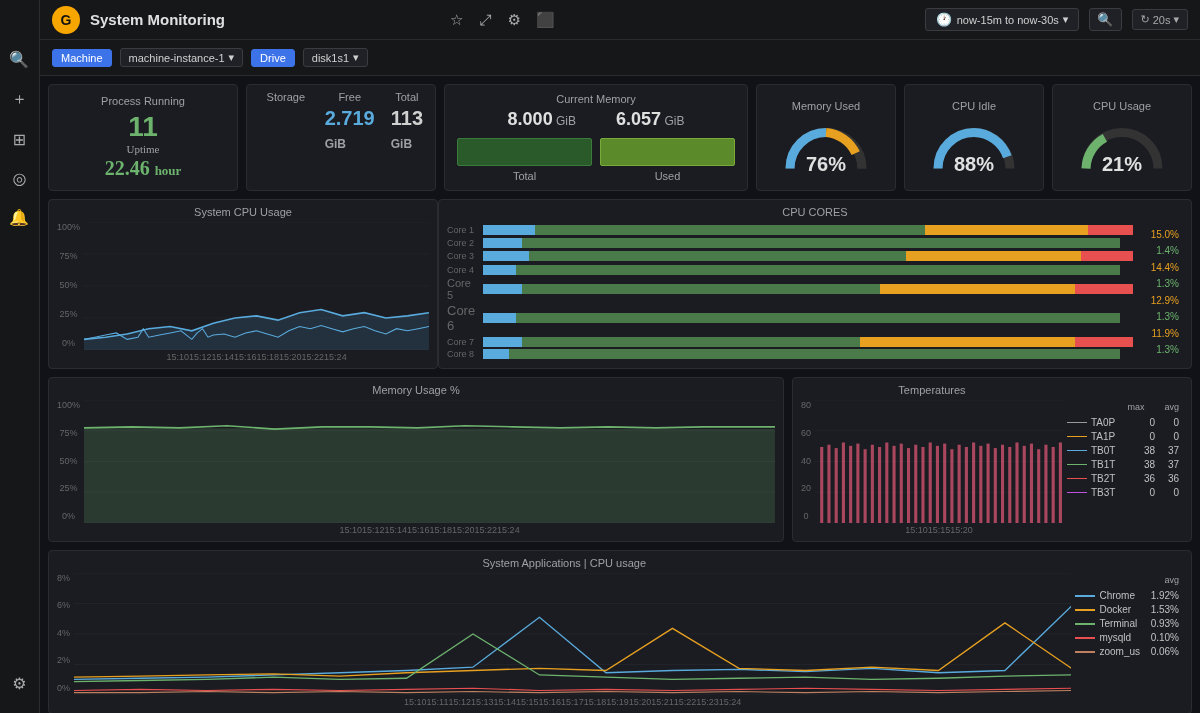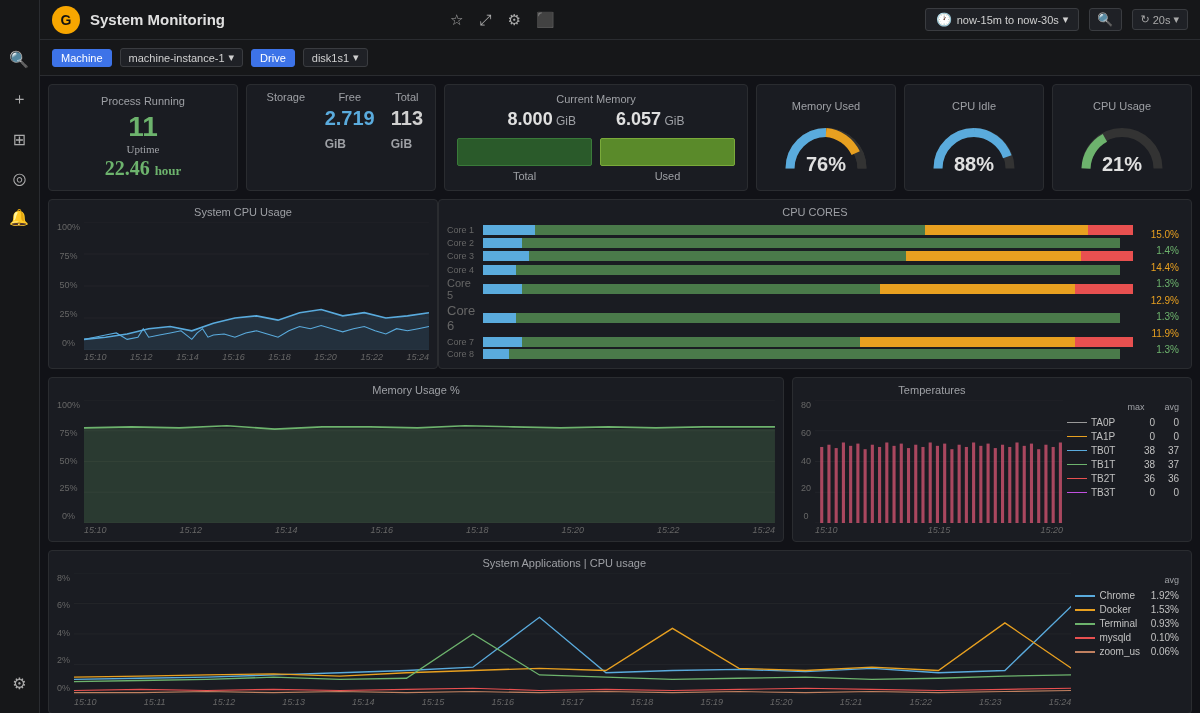--- a/index.html
+++ b/index.html
@@ -301,25 +301,24 @@
       font-size: 9px;
       color: #666;
       text-align: right;
       padding-right: 4px;
       padding-bottom: 14px;
       align-items: center;
     }
     
     .x-labels {
       display: flex;
-      justify-content: space-between;
+      justify-content: center;
       font-size: 9px;
       color: #666;
       margin-top: 2px;
-      font-style: italic;
     }
 
     
     .temp-legend {
       min-width: 120px;
       display: flex;
       flex-direction: column;
       gap: 3px;
       padding: 18px 4px 4px;
       font-size: 10px;

